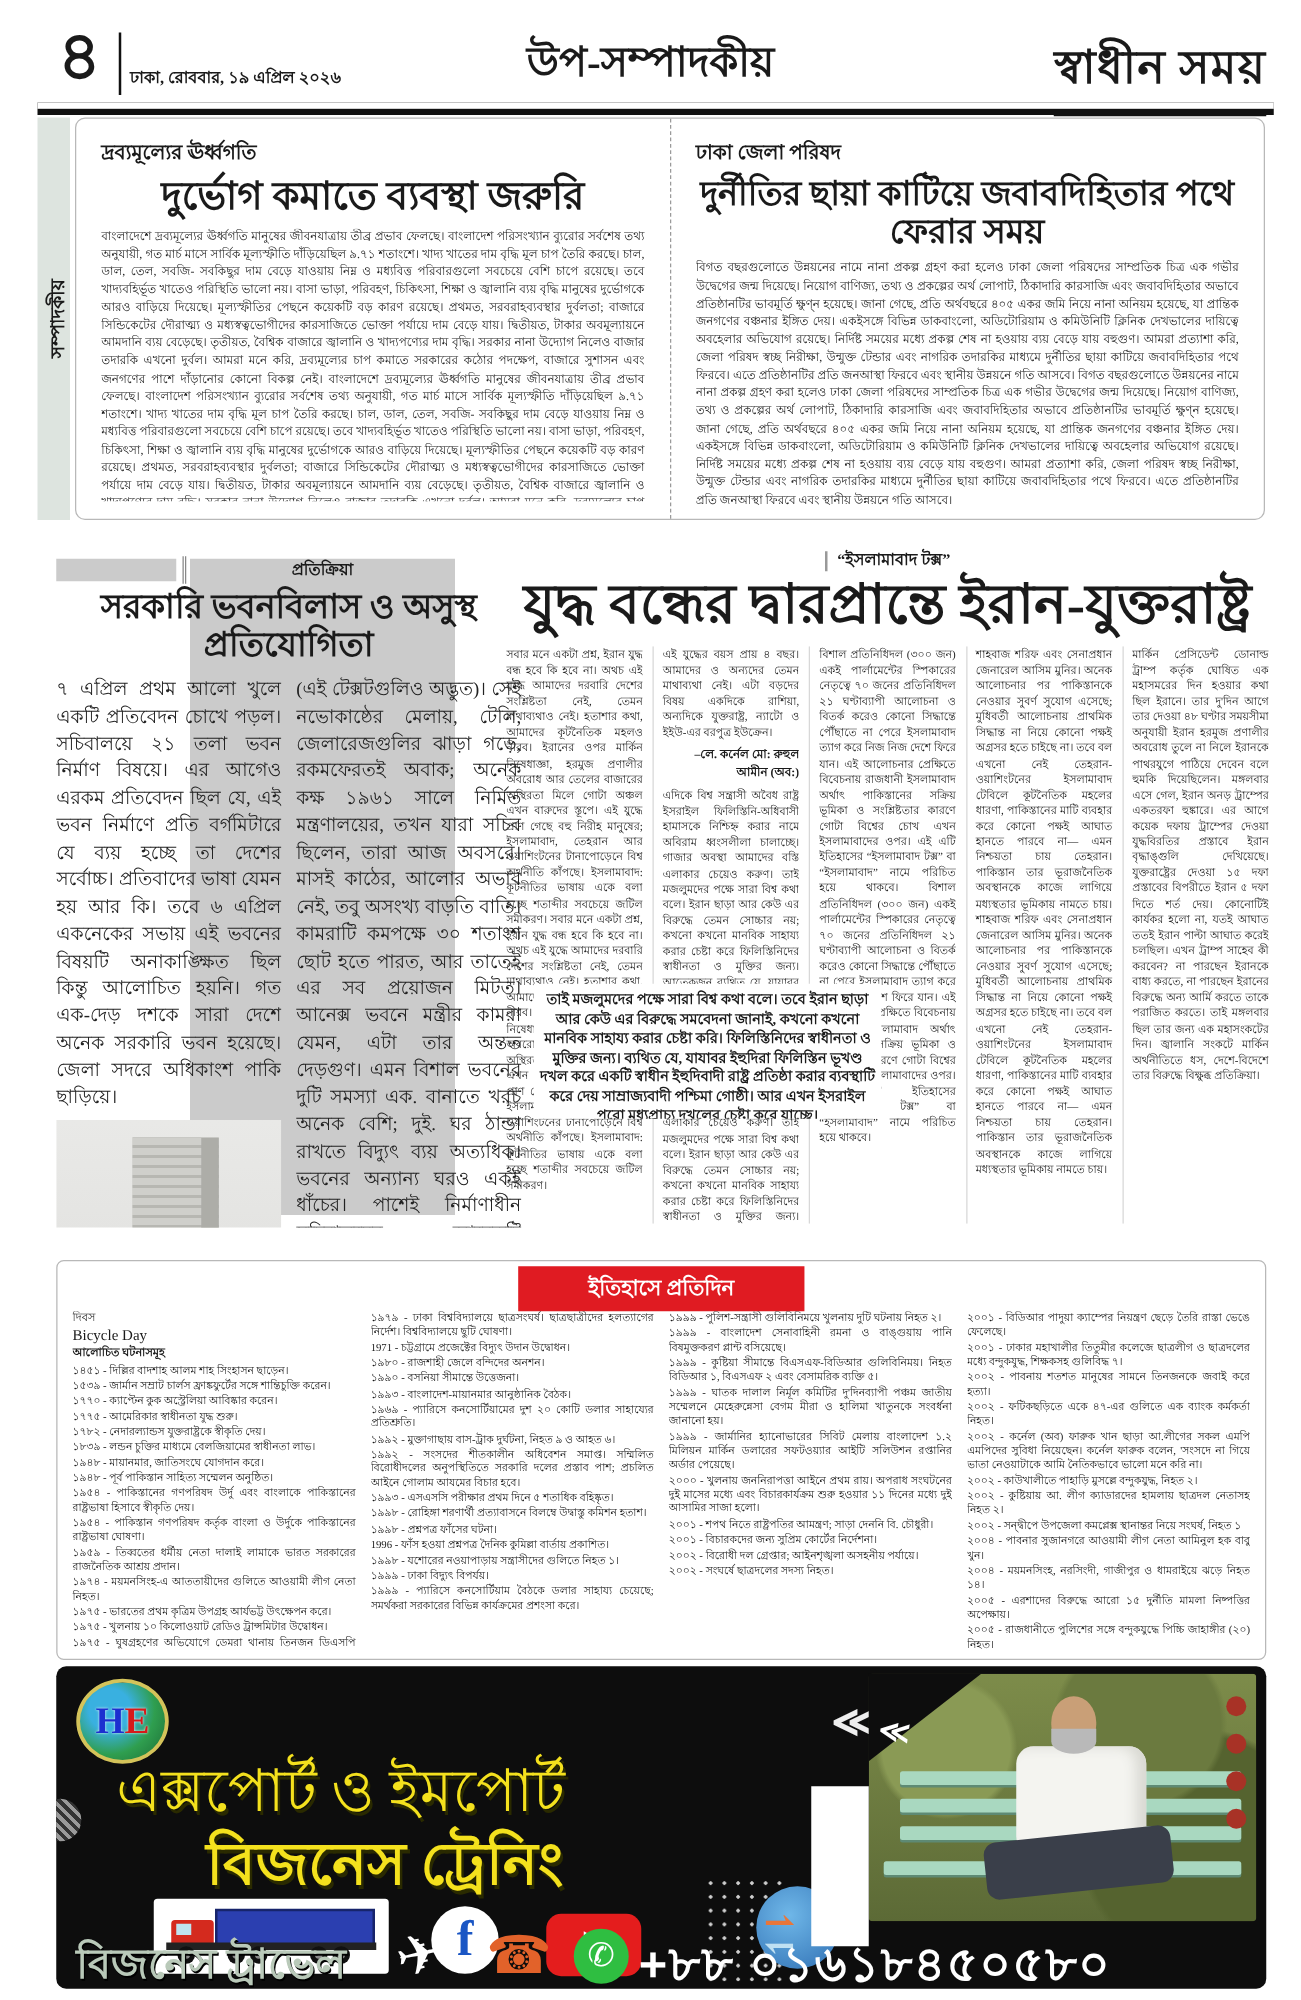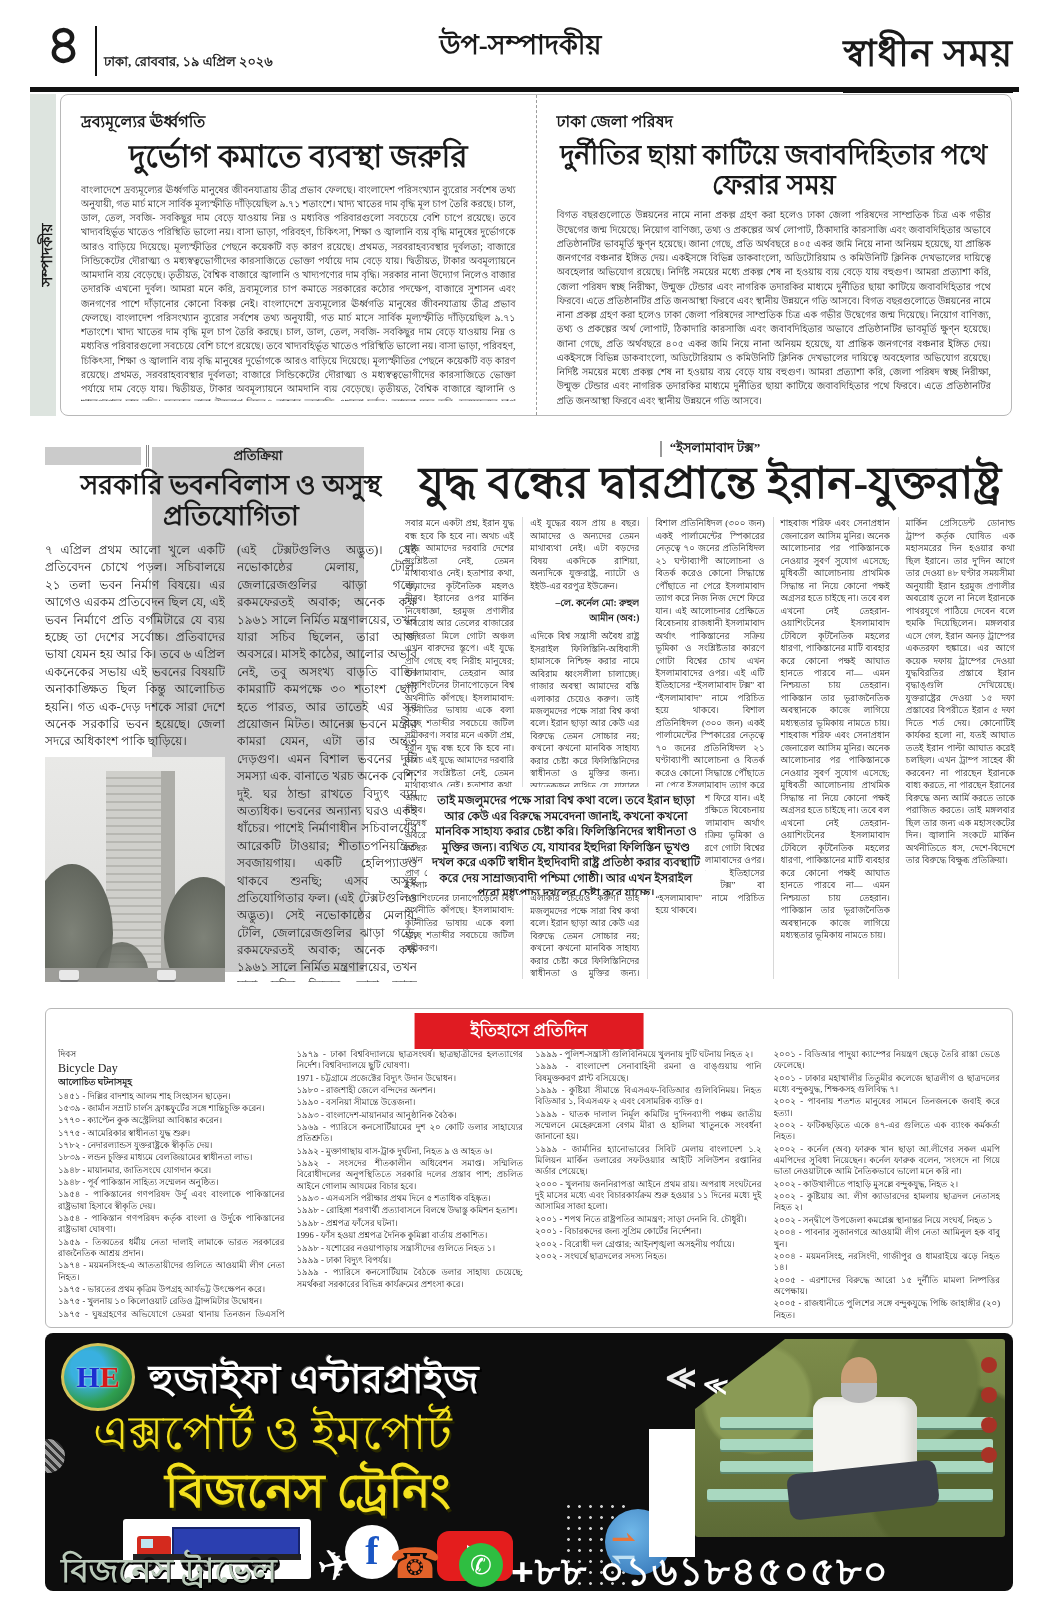--- a/index.html
+++ b/index.html
@@ -3,21 +3,21 @@
 <meta charset="utf-8">
 <style>
   html,body{margin:0;padding:0;background:#e8e8e4;}
   #page{position:relative;width:1041px;height:1600px;background:#ffffff;
         font-family:"Liberation Serif","DejaVu Serif",serif;color:#1a1a1a;overflow:hidden;
         box-shadow:0 0 4px rgba(0,0,0,.3);}
   
   .page-num{position:absolute;left:46px;top:18px;font-size:54px;font-weight:900;line-height:1;}
   .hdr-vline{position:absolute;left:95px;top:26px;width:2px;height:50px;background:#111;}
   .hdr-date{position:absolute;left:104px;top:52px;font-size:13px;font-weight:bold;}
-  .hdr-section{position:absolute;left:0;right:0;top:24px;text-align:center;font-size:27px;font-weight:900;}
+  .hdr-section{position:absolute;left:0;right:0;top:24px;text-align:center;font-size:33px;font-weight:900;}
   .masthead{position:absolute;right:28px;top:24px;font-size:37px;font-weight:900;letter-spacing:1px;
             border-bottom:4px solid #111;padding-bottom:2px;font-family:"Liberation Serif",serif;}
   .hdr-rule{position:absolute;left:30px;right:22px;top:82px;height:3px;background:#111;border-bottom:5px solid #fff;
             box-shadow:0 5px 0 #111;}
   
   .edit-strip{position:absolute;left:30px;top:94px;width:26px;height:322px;background:#dde4df;}
   .edit-strip span{position:absolute;left:4px;top:50%;transform:translateY(-50%) ;
       writing-mode:vertical-rl;text-orientation:mixed;transform:translateY(-50%) rotate(180deg);
       font-size:15px;font-weight:bold;white-space:nowrap;}
   .edit-box{position:absolute;left:60px;top:94px;width:952px;height:322px;border:1px solid #b8b8b8;
@@ -32,21 +32,21 @@
   
   .tag-box{position:absolute;height:18px;background:#cbcbcb;}
   .tag-box.small{left:45px;top:447px;width:96px;}
   .tag-box.reaction{left:152px;top:447px;width:212px;text-align:center;font-size:13px;font-weight:bold;line-height:18px;}
   .tag-divline{position:absolute;left:146px;top:445px;width:3px;height:22px;border-left:1px solid #888;border-right:1px solid #888;}
   
   .reaction{position:absolute;left:45px;top:470px;width:372px;height:525px;}
   .re-headline{text-align:center;font-size:27px;font-weight:900;line-height:1.15;margin-bottom:10px;}
   .re-cols{display:flex;gap:12px;height:440px;overflow:hidden;}
   .re-col{flex:1;overflow:hidden;}
-  .re-col .body-text{font-size:12px;line-height:1.45;}
+  .re-col .body-text{font-size:15px;line-height:1.45;}
   .photo-building{width:100%;height:232px;margin:6px 0;position:relative;background:linear-gradient(#e9e9e7,#dcdcda);overflow:hidden;}
   .bld-tower{position:absolute;left:34%;top:6%;width:38%;height:86%;
      background:repeating-linear-gradient(to bottom,#cfcfcb 0 6px,#b7b7b2 6px 8px),#c9c9c5;
      box-shadow:inset -14px 0 0 #adada8;}
   .bld-tree{position:absolute;border-radius:50%;background:radial-gradient(#7e8278,#565a52);}
   .bld-t1{left:-8%;bottom:-6%;width:46%;height:60%;}
   .bld-t2{right:-10%;bottom:-4%;width:44%;height:52%;}
   .bld-t3{left:28%;bottom:-10%;width:30%;height:30%;opacity:.85;}
   .bld-road{position:absolute;left:0;bottom:0;width:100%;height:9%;background:#9d9d99;}
   .bld-car{position:absolute;bottom:3%;width:11%;height:5%;background:#e8e8e8;border-radius:2px;box-shadow:inset 0 -2px 0 #777;}
@@ -289,21 +289,20 @@
   </div>
 
   <div class="ad" data-name="advertisement">
     <div class="ad-stripe-circle" data-name="stripe-circle-decoration"></div>
 
     <div class="he-logo" data-name="he-logo">
       <span class="h" data-name="logo-letter-h">H</span>
         <span class="e" data-name="logo-letter-e">E</span>
     </div>
 
-    <div class="ad-title" data-name="advertiser-name">হুজাইফা এন্টারপ্রাইজ</div>
     <div class="ad-title-chev" data-name="chevrons-decoration">≪≪</div>
     <div class="ad-line1" data-name="ad-line-export-import">এক্সপোর্ট ও ইমপোর্ট</div>
     <div class="ad-line2" data-name="ad-line-business-training">বিজনেস ট্রেনিং</div>
 
     <div class="ad-truck" data-name="truck-image">
       <svg width="176" height="50" viewBox="0 0 176 50" data-name="truck-graphic">
         <rect x="44" y="4" width="126" height="30" fill="#2b3fb0"></rect>
         <rect x="44" y="4" width="126" height="30" fill="none" stroke="#17246b" stroke-width="2"></rect>
         <rect x="8" y="12" width="34" height="22" rx="3" fill="#d42a1e"></rect>
         <rect x="12" y="15" width="12" height="9" fill="#bfe3ef"></rect>

